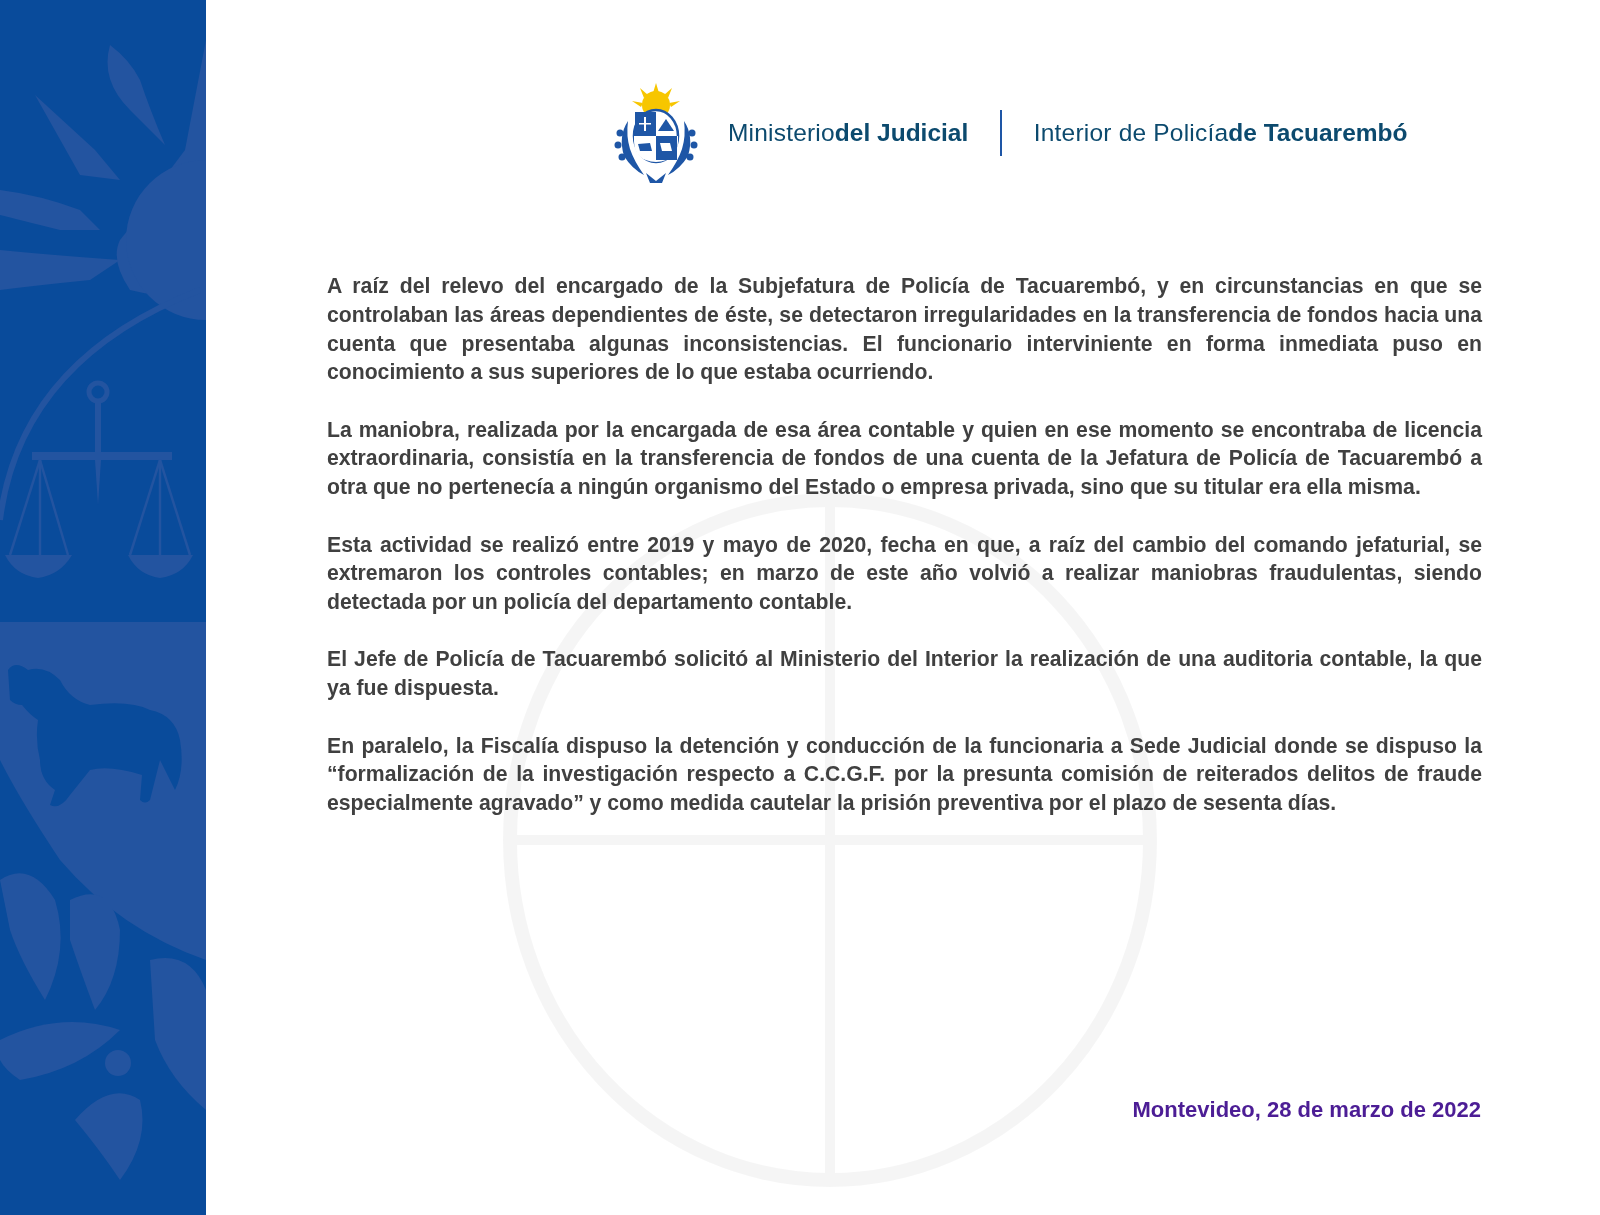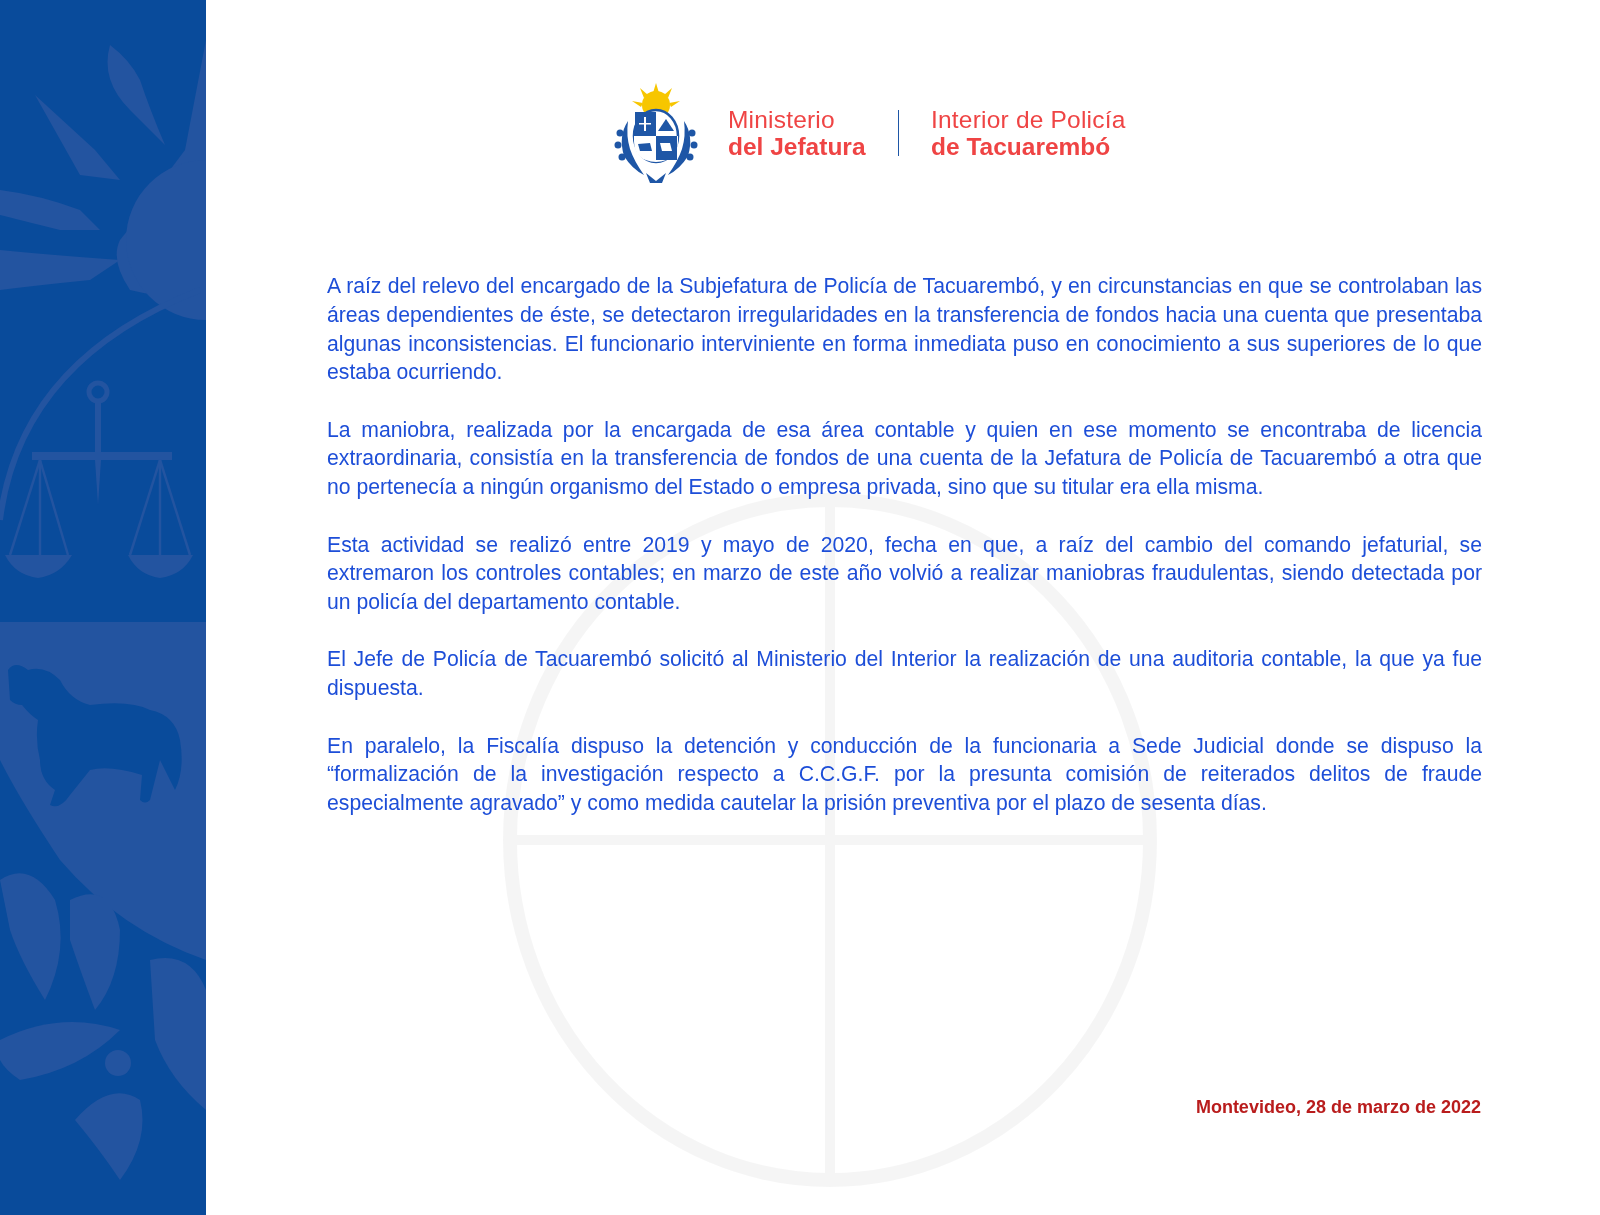--- a/index.html
+++ b/index.html
@@ -12,33 +12,34 @@
     position: absolute; left: 0; top: 0; width: 206px; height: 1215px;
     background: #094b9b; overflow: hidden;
   }
   .sidebar svg { position: absolute; left: 0; top: 0; }
   .watermark { position: absolute; left: 380px; top: 480px; opacity: 0.035; }
   .header {
     position: absolute; left: 610px; top: 80px; height: 105px;
     display: flex; align-items: center;
   }
   .crest { width: 92px; height: 104px; margin-right: 26px; }
-  .org-block { display: flex; flex-direction: column; color: #ef4444; font-size: 24.5px; line-height: 27px; }
+  .org-block { display: flex; flex-direction: row; color: #0c4a6e; font-size: 24.5px; line-height: 27px; }
   .org-block .light { font-weight: normal; letter-spacing: 0.2px; }
   .org-block .bold { font-weight: bold; }
   .header-divider { width: 1.5px; height: 46px; background: #1e56a6; margin: 0 32px 0 32px; }
   .content {
     position: absolute; left: 327px; top: 272px; width: 1155px;
-    color: #1d4ed8; font-size: 21.2px; line-height: 28.8px;
+    color: #404040; font-size: 21.2px; line-height: 28.8px;
     text-align: justify;
+    font-weight: bold;
   }
   .content p { margin: 0 0 28.5px 0; }
   .signature {
     position: absolute; right: 119px; top: 1097px;
-    font-weight: bold; font-size: 18px; color: #b91c1c;
+    font-weight: bold; font-size: 22px; color: #4c1d95;
   }
 </style>
 </head>
 <body>
 
 <div class="sidebar">
   <svg width="206" height="1215" viewBox="0 0 206 1215">
 
     <rect x="0" y="622" width="206" height="593" fill="#094b9b"></rect>
     <path d="M0 622 L206 622 L206 960 Q120 930 60 860 Q20 800 0 760 Z" fill="#2354a0"></path>
@@ -119,21 +120,21 @@
         <circle cx="8" cy="64" r="3.5"></circle>
         <circle cx="12" cy="76" r="3.5"></circle>
       <circle cx="82" cy="52" r="3.5"></circle>
         <circle cx="84" cy="64" r="3.5"></circle>
         <circle cx="80" cy="76" r="3.5"></circle>
       <path d="M36 92 L46 100 L56 92 L52 102 L40 102 Z"></path>
     </g>
   </svg>
   <div class="org-block">
     <span class="light">Ministerio</span>
-    <span class="bold">del Jefatura</span>
+    <span class="bold">del Judicial</span>
   </div>
   <div class="header-divider"></div>
   <div class="org-block">
     <span class="light">Interior de Policía</span>
     <span class="bold">de Tacuarembó</span>
   </div>
 </div>
 
 <div class="content">
   <p>A raíz del relevo del encargado de la Subjefatura de Policía de Tacuarembó, y en circunstancias en que se controlaban las áreas dependientes de éste, se detectaron irregularidades en la transferencia de fondos hacia una cuenta que presentaba algunas inconsistencias. El funcionario interviniente en forma inmediata puso en conocimiento a sus superiores de lo que estaba ocurriendo.</p>

